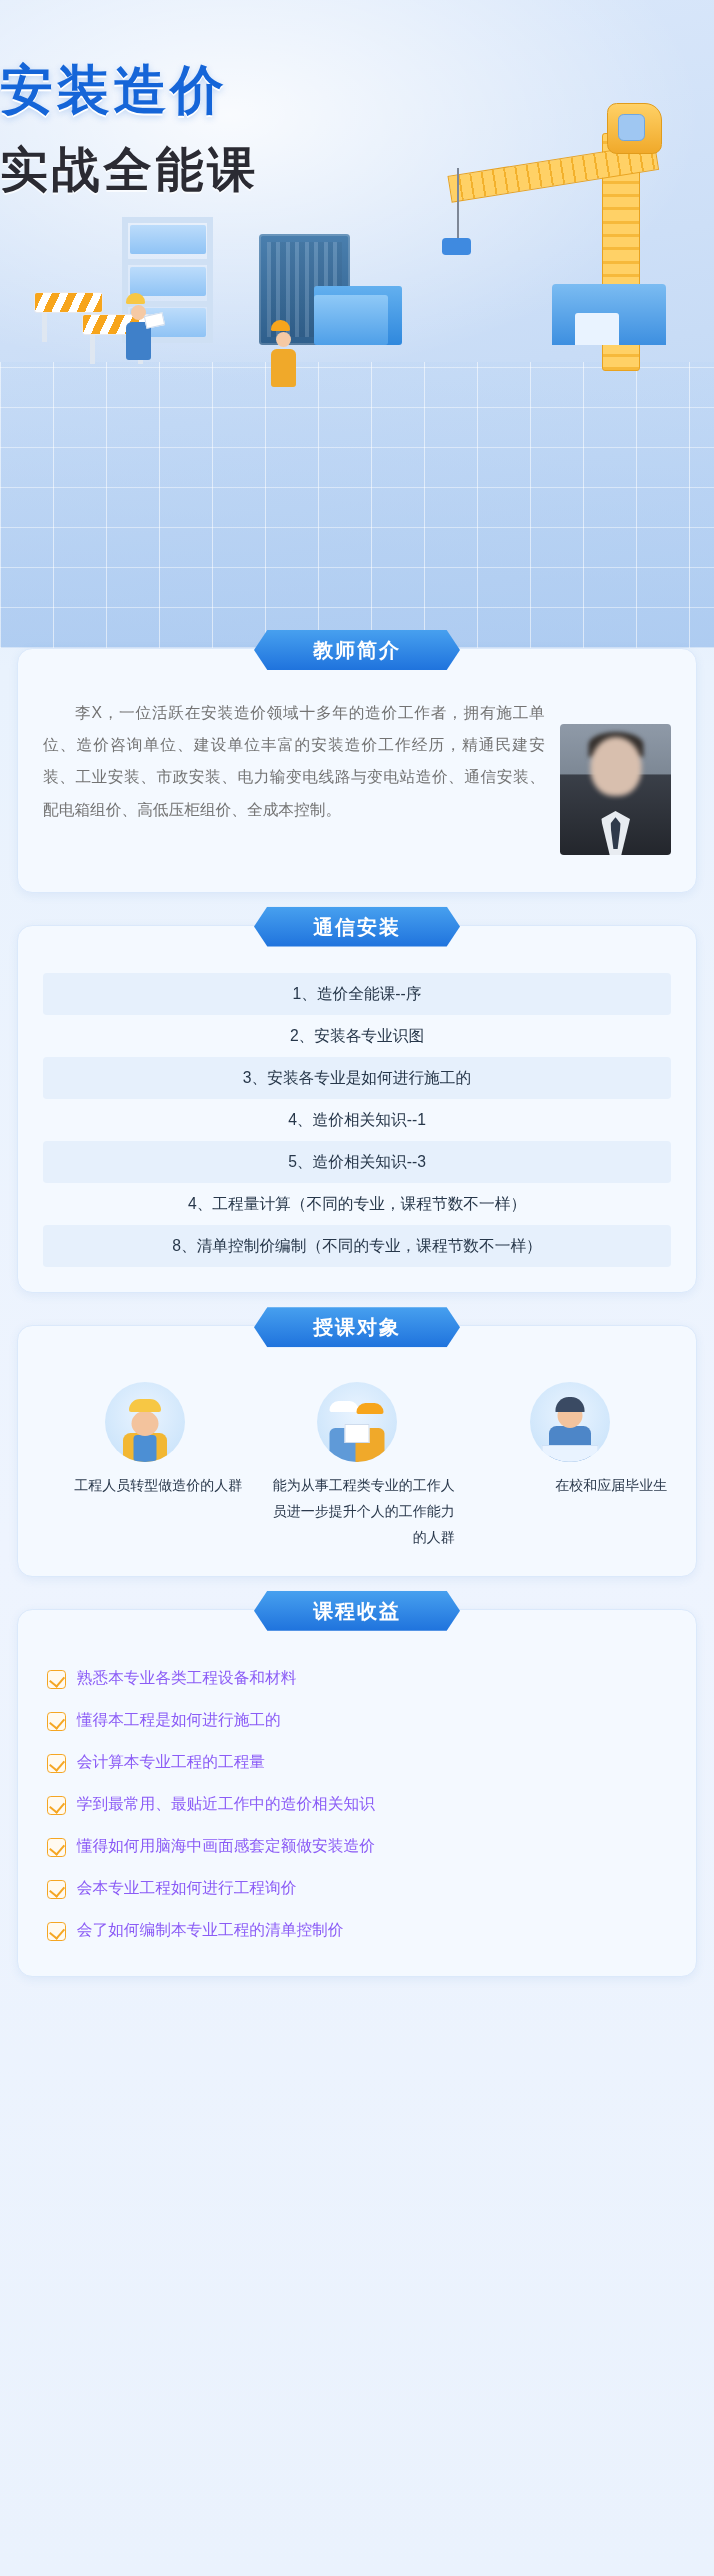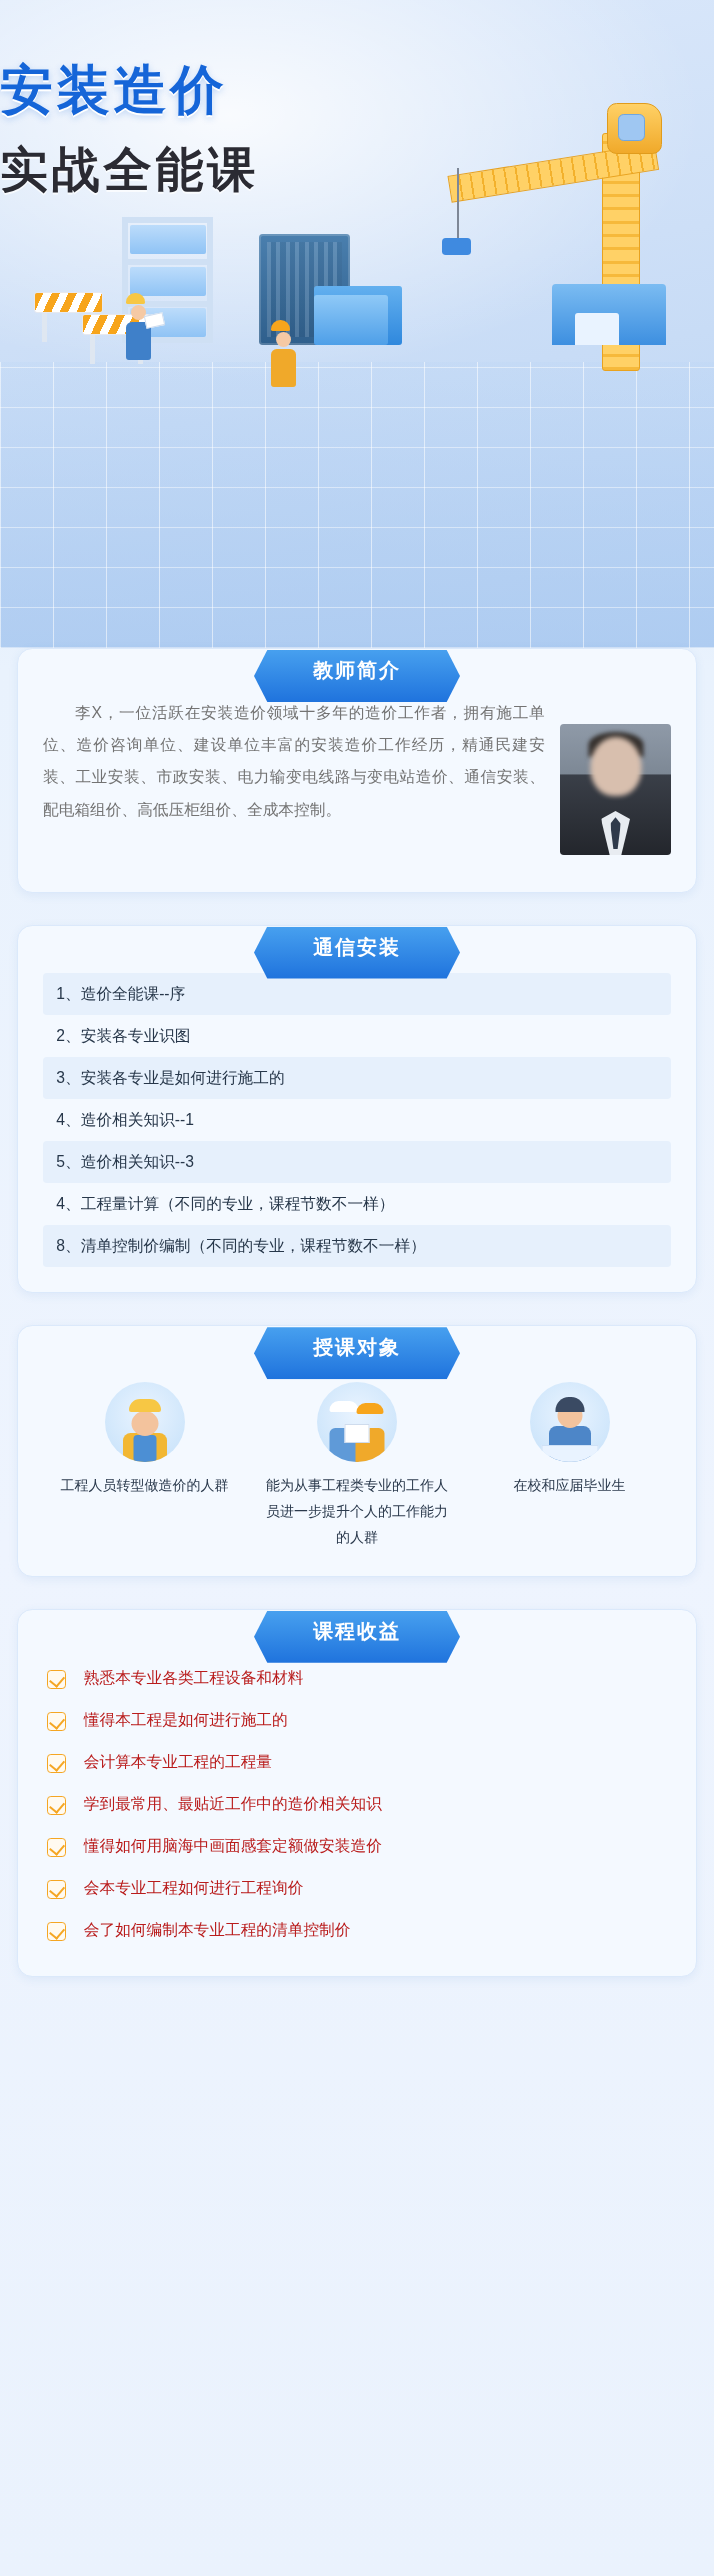--- a/index.html
+++ b/index.html
@@ -197,33 +197,32 @@
     border: 1px solid #dbe9fb;
     border-radius: 15.2px;
     box-shadow: 0 2.9px 9.5px rgba(56,112,190,.08);
     padding: 42px 25px 25px;
   }
   .ribbon {
     position: absolute;
     left: 50%; top: -19px;
     transform: translateX(-50%);
     min-width: 206px;
-    height: 52px;
+    height: 40px;
     line-height: 40px;
     text-align: center;
     color: #fff;
     font-size: 20px;
     font-weight: bold;
     letter-spacing: 1.9px;
     background: linear-gradient(180deg, #47a0ef, #1f73dd);
     border-radius: 5.7px;
     box-shadow: 0 3.8px 9.5px rgba(31,115,221,.3);
     clip-path: polygon(13.3px 0, calc(100% - 13.3px) 0, 100% 50%, calc(100% - 13.3px) 100%, 13.3px 100%, 0 50%);
     padding: 0 27px;
-    margin-top: 20px;
   }
 
   
   #teacher-card { padding-top: 48px; padding-bottom: 29px; }
   .teacher-body { font-size: 15.7px; line-height: 2.05; color: #737373; text-align: justify; }
   .teacher-body .indent { display: inline-block; width: 2em; }
   .photo {
     float: right;
     width: 111px; height: 131px;
     margin: 27px 0 7.6px 15.2px;
@@ -249,33 +248,33 @@
     clip-path: polygon(50% 0, 100% 18%, 70% 100%, 30% 100%, 0 18%);
   }
   .photo .tie {
     position: absolute; left: 50%; bottom: 5.7px; transform: translateX(-50%);
     width: 10.5px; height: 32px; background: #2f3a4b;
     clip-path: polygon(50% 0, 100% 20%, 70% 100%, 30% 100%, 0 20%);
   }
   .clearfix:after { content: ""; display: block; clear: both; }
 
   
-  .outline-list { list-style: none; margin-top: 5.7px; }
+  .outline-list { list-style: none; margin-top: 5.7px; text-align: center; }
   .outline-list li {
     font-size: 15.7px;
     color: #27374a;
     padding: 10.5px 13.3px;
     border-radius: 3.8px;
   }
   .outline-list li:nth-child(odd) { background: #e6f0fc; }
   .outline-list li:nth-child(even) { background: #f4f9ff; }
 
   
   .audience-row { display: flex; gap: 9.5px; margin-top: 13.3px; }
-  .aud { flex: 1; text-align: center; }
+  .aud { flex: 1; text-align: right; }
   .aud .circle {
     width: 80px; height: 80px; border-radius: 50%;
     margin: 0 auto 11.4px;
     background: radial-gradient(circle at 50% 40%, #eaf4ff 0%, #cfe6fb 70%, #bfdcf8 100%);
     position: relative; overflow: hidden;
   }
   .aud .cap { position: absolute; left: 50%; transform: translateX(-50%); }
   .aud-1 .cap.h { top: 17px; width: 32px; height: 13.3px; border-radius: 15.2px 15.2px 2.9px 2.9px; background: #f7c744; }
   .aud-1 .cap.f { top: 29px; width: 27px; height: 25px; border-radius: 50%; background: #f3c39d; }
   .aud-1 .cap.b { top: 51px; width: 44px; height: 29px; border-radius: 7.6px 7.6px 0 0; background: #f2b733; }
@@ -287,22 +286,22 @@
   .aud-2 .cap.paper { top: 42px; width: 25px; height: 19px; background: #fff; border: 1px solid #cfdced; }
   .aud-3 .cap.f { top: 21px; width: 25px; height: 25px; border-radius: 50%; background: #f3c39d; }
   .aud-3 .cap.hair { top: 15.2px; width: 29px; height: 15.2px; border-radius: 13.3px 13.3px 0 0; background: #3a4a63; }
   .aud-3 .cap.b { top: 44px; width: 42px; height: 36px; background: #4d86c8; border-radius: 7.6px 7.6px 0 0; }
   .aud-3 .cap.desk { top: 63px; width: 57px; height: 17px; background: #e9f3ff; border: 1px solid #cfe1f6; }
   .aud .label { font-size: 14px; line-height: 1.85; color: #2b3a4d; padding: 0 3.8px; }
 
   
   .benefit-list { list-style: none; margin-top: 5.7px; }
   .benefit-list li {
-    display: flex; align-items: flex-start; gap: 18px;
-    font-size: 15.7px; color: #b91c1c;
+    display: flex; align-items: flex-start; gap: 11px;
+    font-size: 15.7px; color: #8b5cf6;
     padding: 10.5px 3.8px;
   }
   .check {
     flex: none;
     width: 19px; height: 19px; margin-top: 1.9px;
     border: 1.9px solid #f5a623;
     border-radius: 3.8px;
     position: relative;
     background: #fffaf0;
   }

